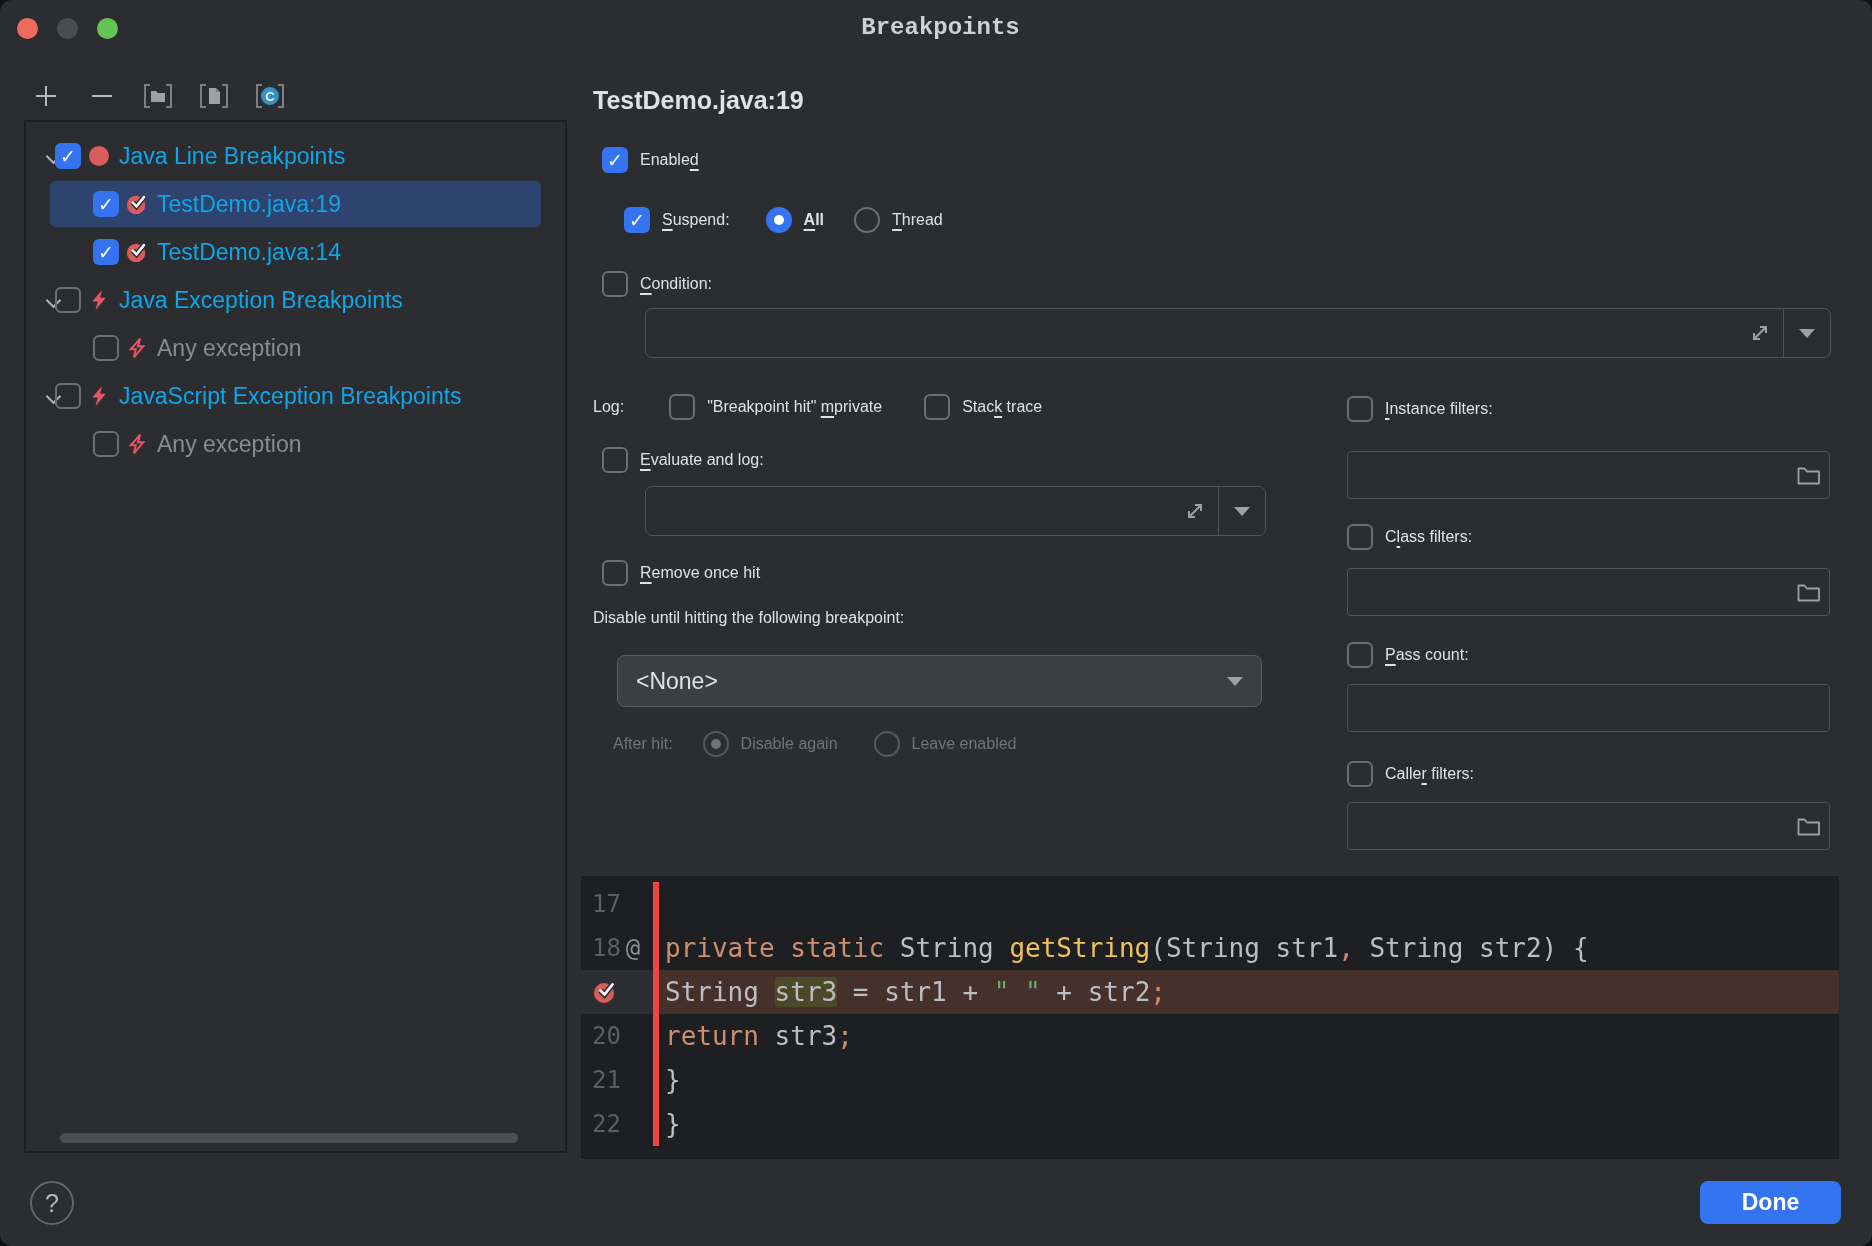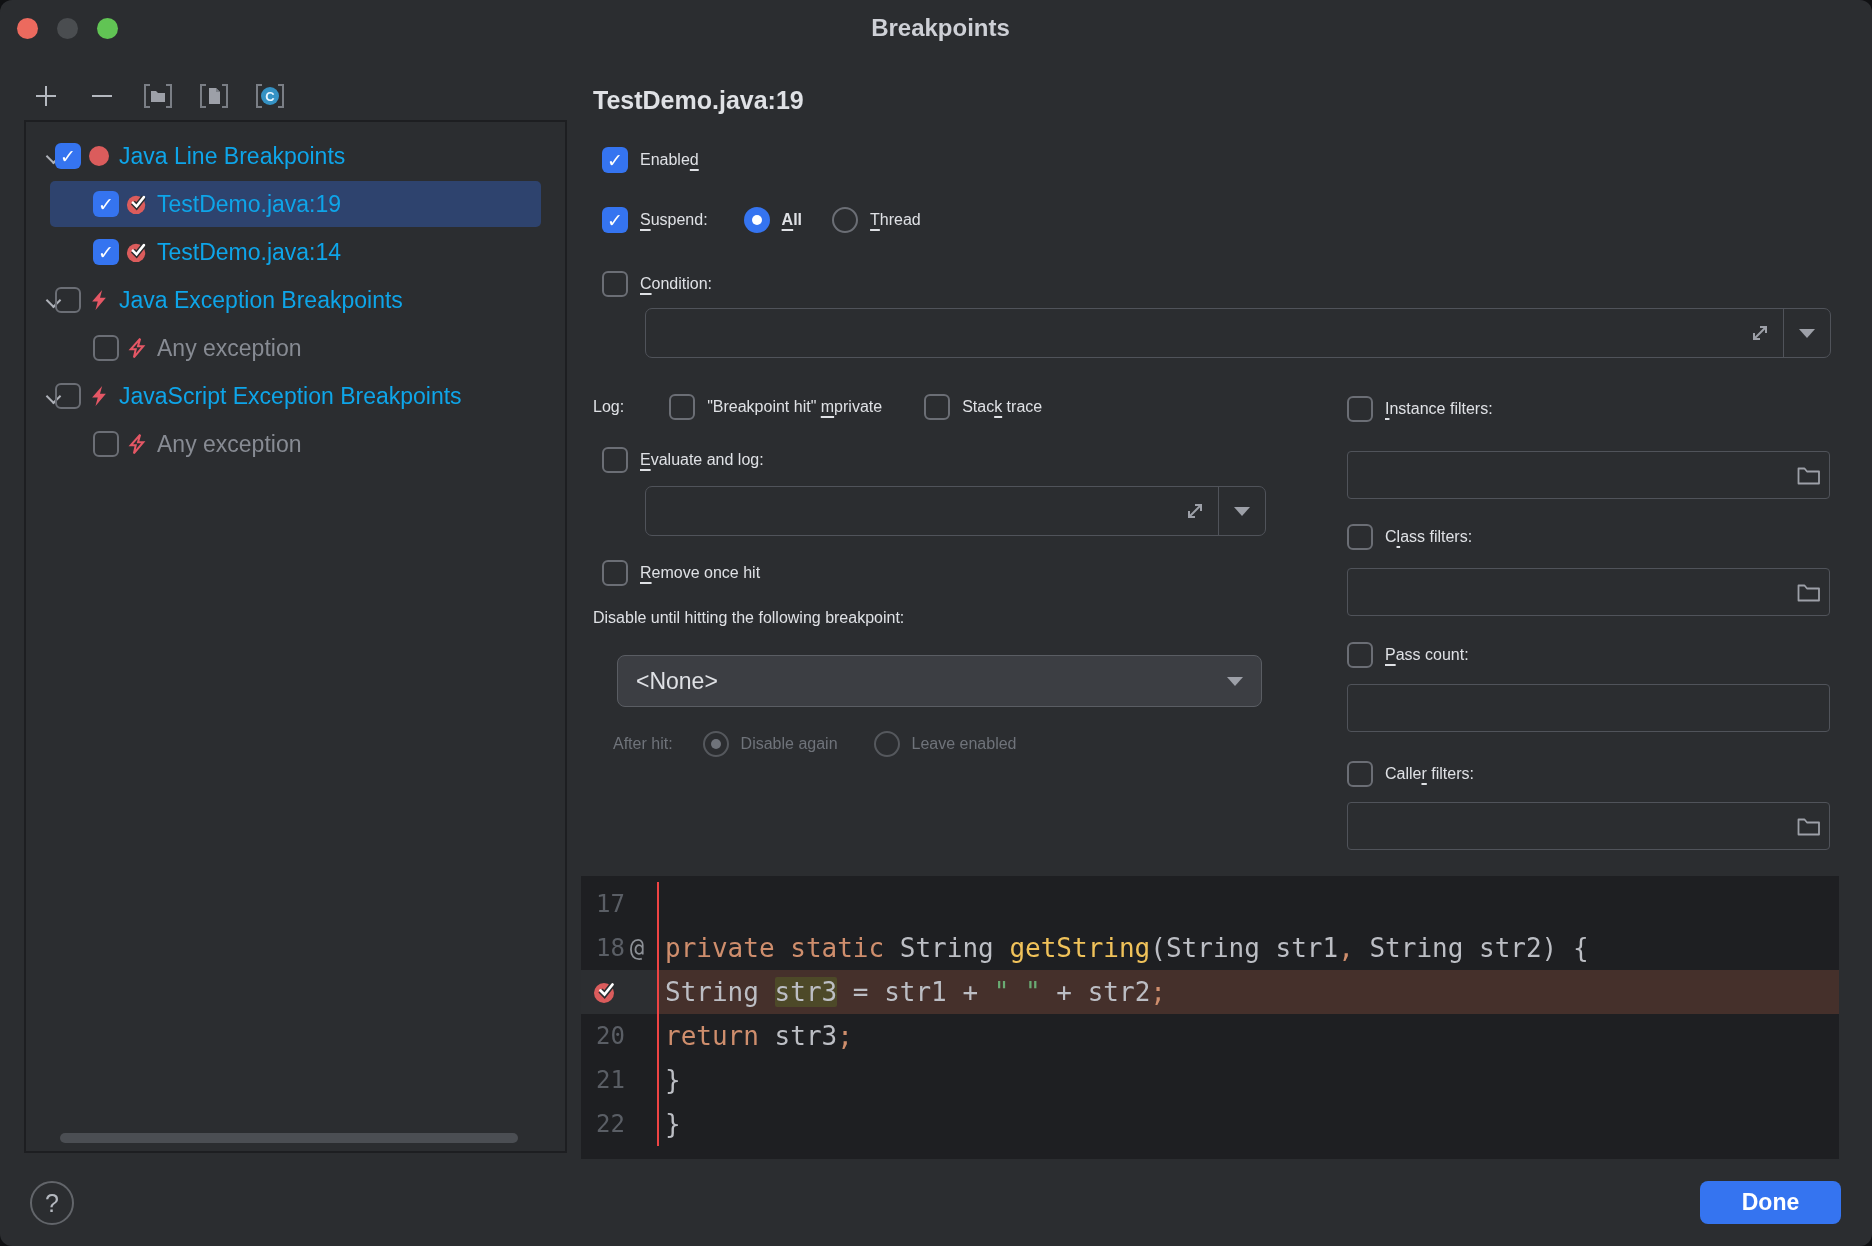--- a/index.html
+++ b/index.html
@@ -4,21 +4,21 @@
 <style>
   html,body{margin:0;padding:0;background:#101113;font-family:"Liberation Sans",sans-serif;}
   #window{position:relative;width:1872px;height:1246px;background:#2B2D30;border-radius:12px;overflow:hidden;color:#DFE1E5;}
 
   
   #titlebar{position:absolute;top:0;left:0;right:0;height:56px;}
   .tl{position:absolute;top:18px;width:21px;height:21px;border-radius:50%;}
   #tl-close{left:17px;background:#EC6A5E;}
   #tl-min{left:57px;background:#4A4D50;}
   #tl-zoom{left:97px;background:#61C454;}
-  #win-title{position:absolute;top:14px;left:9px;right:0;text-align:center;font-size:24px;font-weight:bold;color:#CED0D6;}
+  #win-title{position:absolute;top:14px;left:9px;right:0;text-align:center;font-size:24px;font-weight:bold;color:#CED0D6;font-family:Liberation Mono, monospace;}
 
   
   #toolbar{position:absolute;top:80px;left:30px;display:flex;align-items:center;gap:24px;}
   .tbtn{width:32px;height:32px;display:flex;align-items:center;justify-content:center;border-radius:5px;}
 
   
   #tree-panel{position:absolute;left:24px;top:120px;width:543px;height:1033px;border:2px solid #1D1E21;box-sizing:border-box;background:#2B2D30;}
   #tree-rows{position:absolute;top:10px;left:0;right:0;}
   .trow{position:relative;height:48px;display:flex;align-items:center;font-size:23px;}
   .trow .selbg{position:absolute;left:24px;right:24px;top:1px;bottom:1px;background:#2E436E;border-radius:5px;}
@@ -55,21 +55,21 @@
   .field .ddseg{width:46px;align-self:stretch;border-left:1.5px solid #50535A;display:flex;align-items:center;justify-content:center;}
   .tri{width:0;height:0;border-left:8px solid transparent;border-right:8px solid transparent;border-top:9px solid #9DA0A8;}
   .folder-btn{width:40px;display:flex;align-items:center;justify-content:center;}
   .combo{position:absolute;box-sizing:border-box;background:#3C3E43;border:1.5px solid #5A5D63;border-radius:8px;display:flex;align-items:center;padding:0 18px;font-size:23px;color:#DFE1E5;}
   .combo .spacer{flex:1;}
   .dim{color:#6F737A;}
 
   
   #code-panel{position:absolute;left:581px;top:876px;width:1258px;height:277px;background:#1E1F22;font-family:"DejaVu Sans Mono",monospace;font-size:26px;overflow:hidden;}
   .cline{position:relative;height:44px;display:flex;align-items:center;white-space:pre;}
-  .gut{width:78px;flex:0 0 auto;height:100%;box-sizing:border-box;border-right:2px solid #ef4444;display:flex;align-items:center;justify-content:flex-end;padding-right:8px;color:#5A5E65;font-size:24px;}
+  .gut{width:78px;flex:0 0 auto;height:100%;box-sizing:border-box;border-right:6px solid #ef4444;display:flex;align-items:center;justify-content:flex-end;padding-right:8px;color:#5A5E65;font-size:24px;}
   .gut .lnum{text-align:right;}
   .gut .marker{width:24px;text-align:center;color:#8C9096;font-size:24px;}
   .gut.bp{justify-content:flex-start;padding-left:12px;background:#2C2E31;}
   .ctext{flex:1;height:100%;display:flex;align-items:center;padding-left:6px;color:#BCBEC4;}
   .cline.bpline .ctext{background:#45302B;}
   .tk-kw{color:#CF8E6D;}
   .tk-pl{color:#BCBEC4;}
   .tk-fn{color:#F0C25A;}
   .tk-str{color:#6AAB73;}
   .tk-pu{color:#CF8E6D;}
@@ -215,21 +215,21 @@
     <div id="tree-hscroll"></div>
   </div>
 
   <div id="detail-header">TestDemo.java:19</div>
 
   <div class="frow" style="left:602px;top:147px;">
     <span class="cb on"></span>
     <span><span>Enable</span><span class="mn">d</span><span></span></span>
   </div>
 
-  <div class="frow" style="left:602px;top:207px;">
+  <div class="frow" style="left:624px;top:207px;">
     <span class="cb on"></span>
     <span style="margin-right:36px;"><span class="mn">S</span><span>uspend:</span></span>
     <span class="radio on"></span>
     <span style="font-weight:bold;margin-right:30px;"><span class="mn">A</span><span>ll</span></span>
     <span class="radio off"></span>
     <span><span class="mn">T</span><span>hread</span></span>
   </div>
 
   <div class="frow" style="left:602px;top:271px;text-align:center;">
     <span class="cb off"></span>

